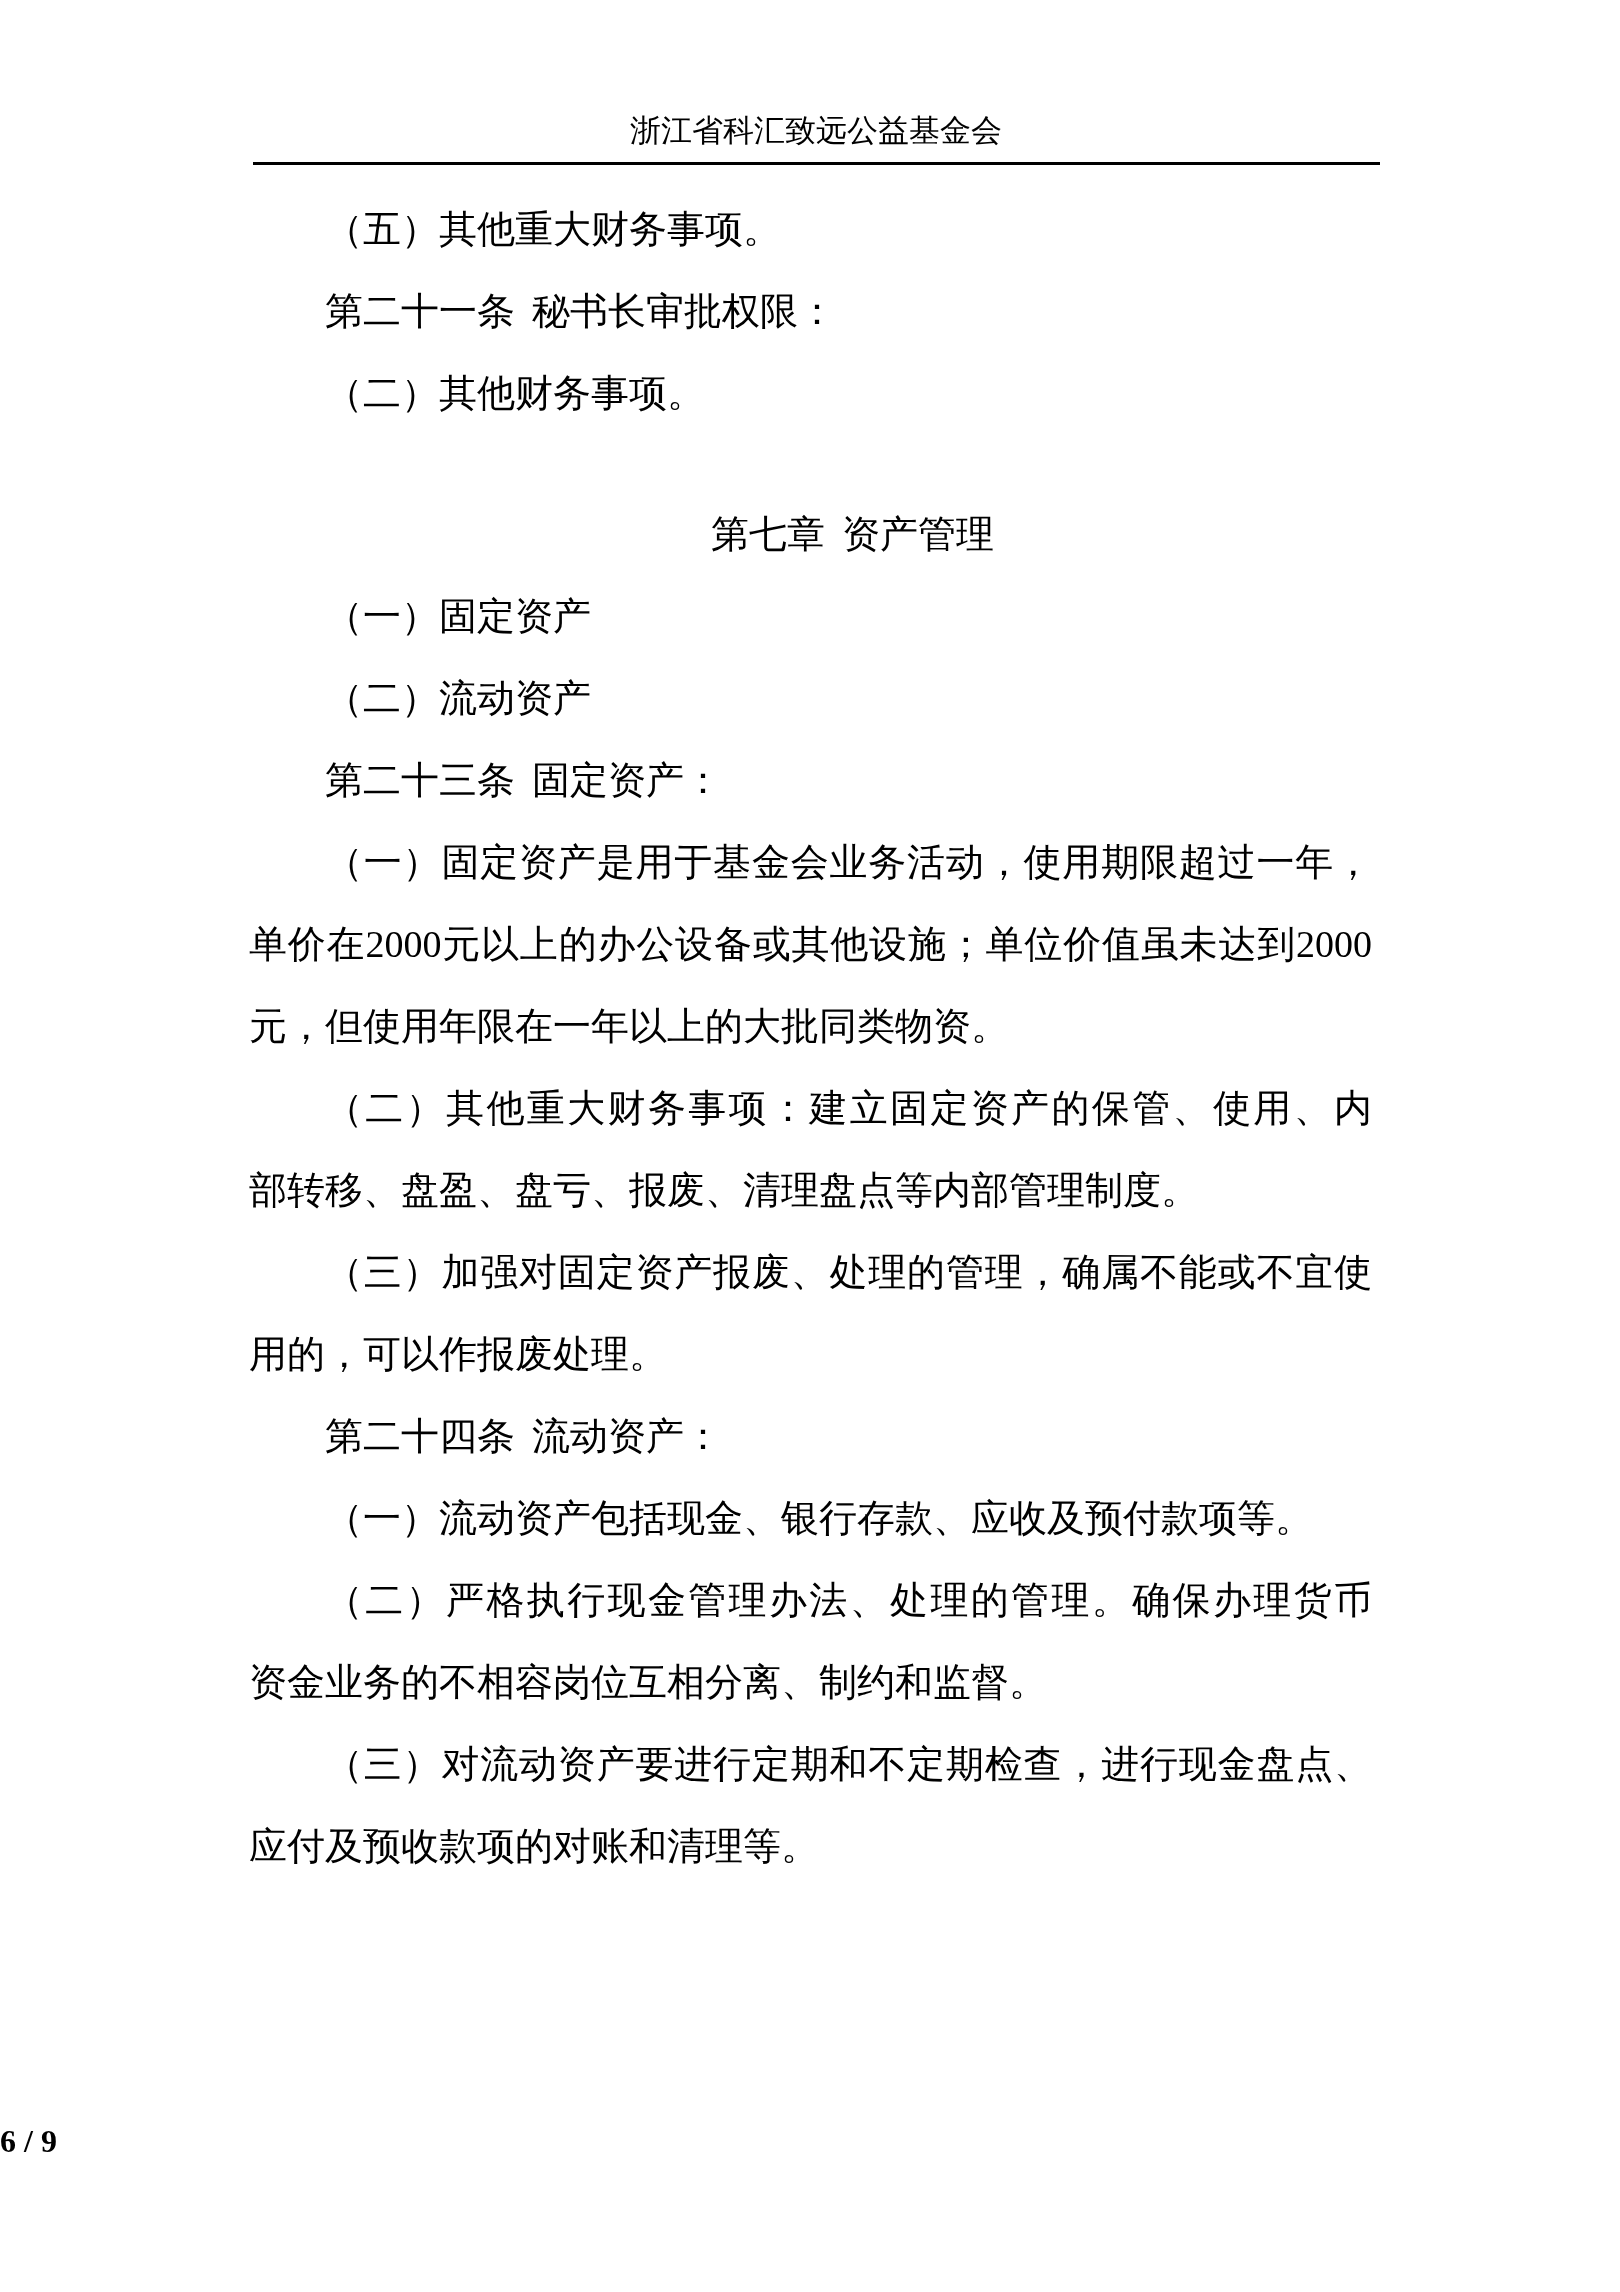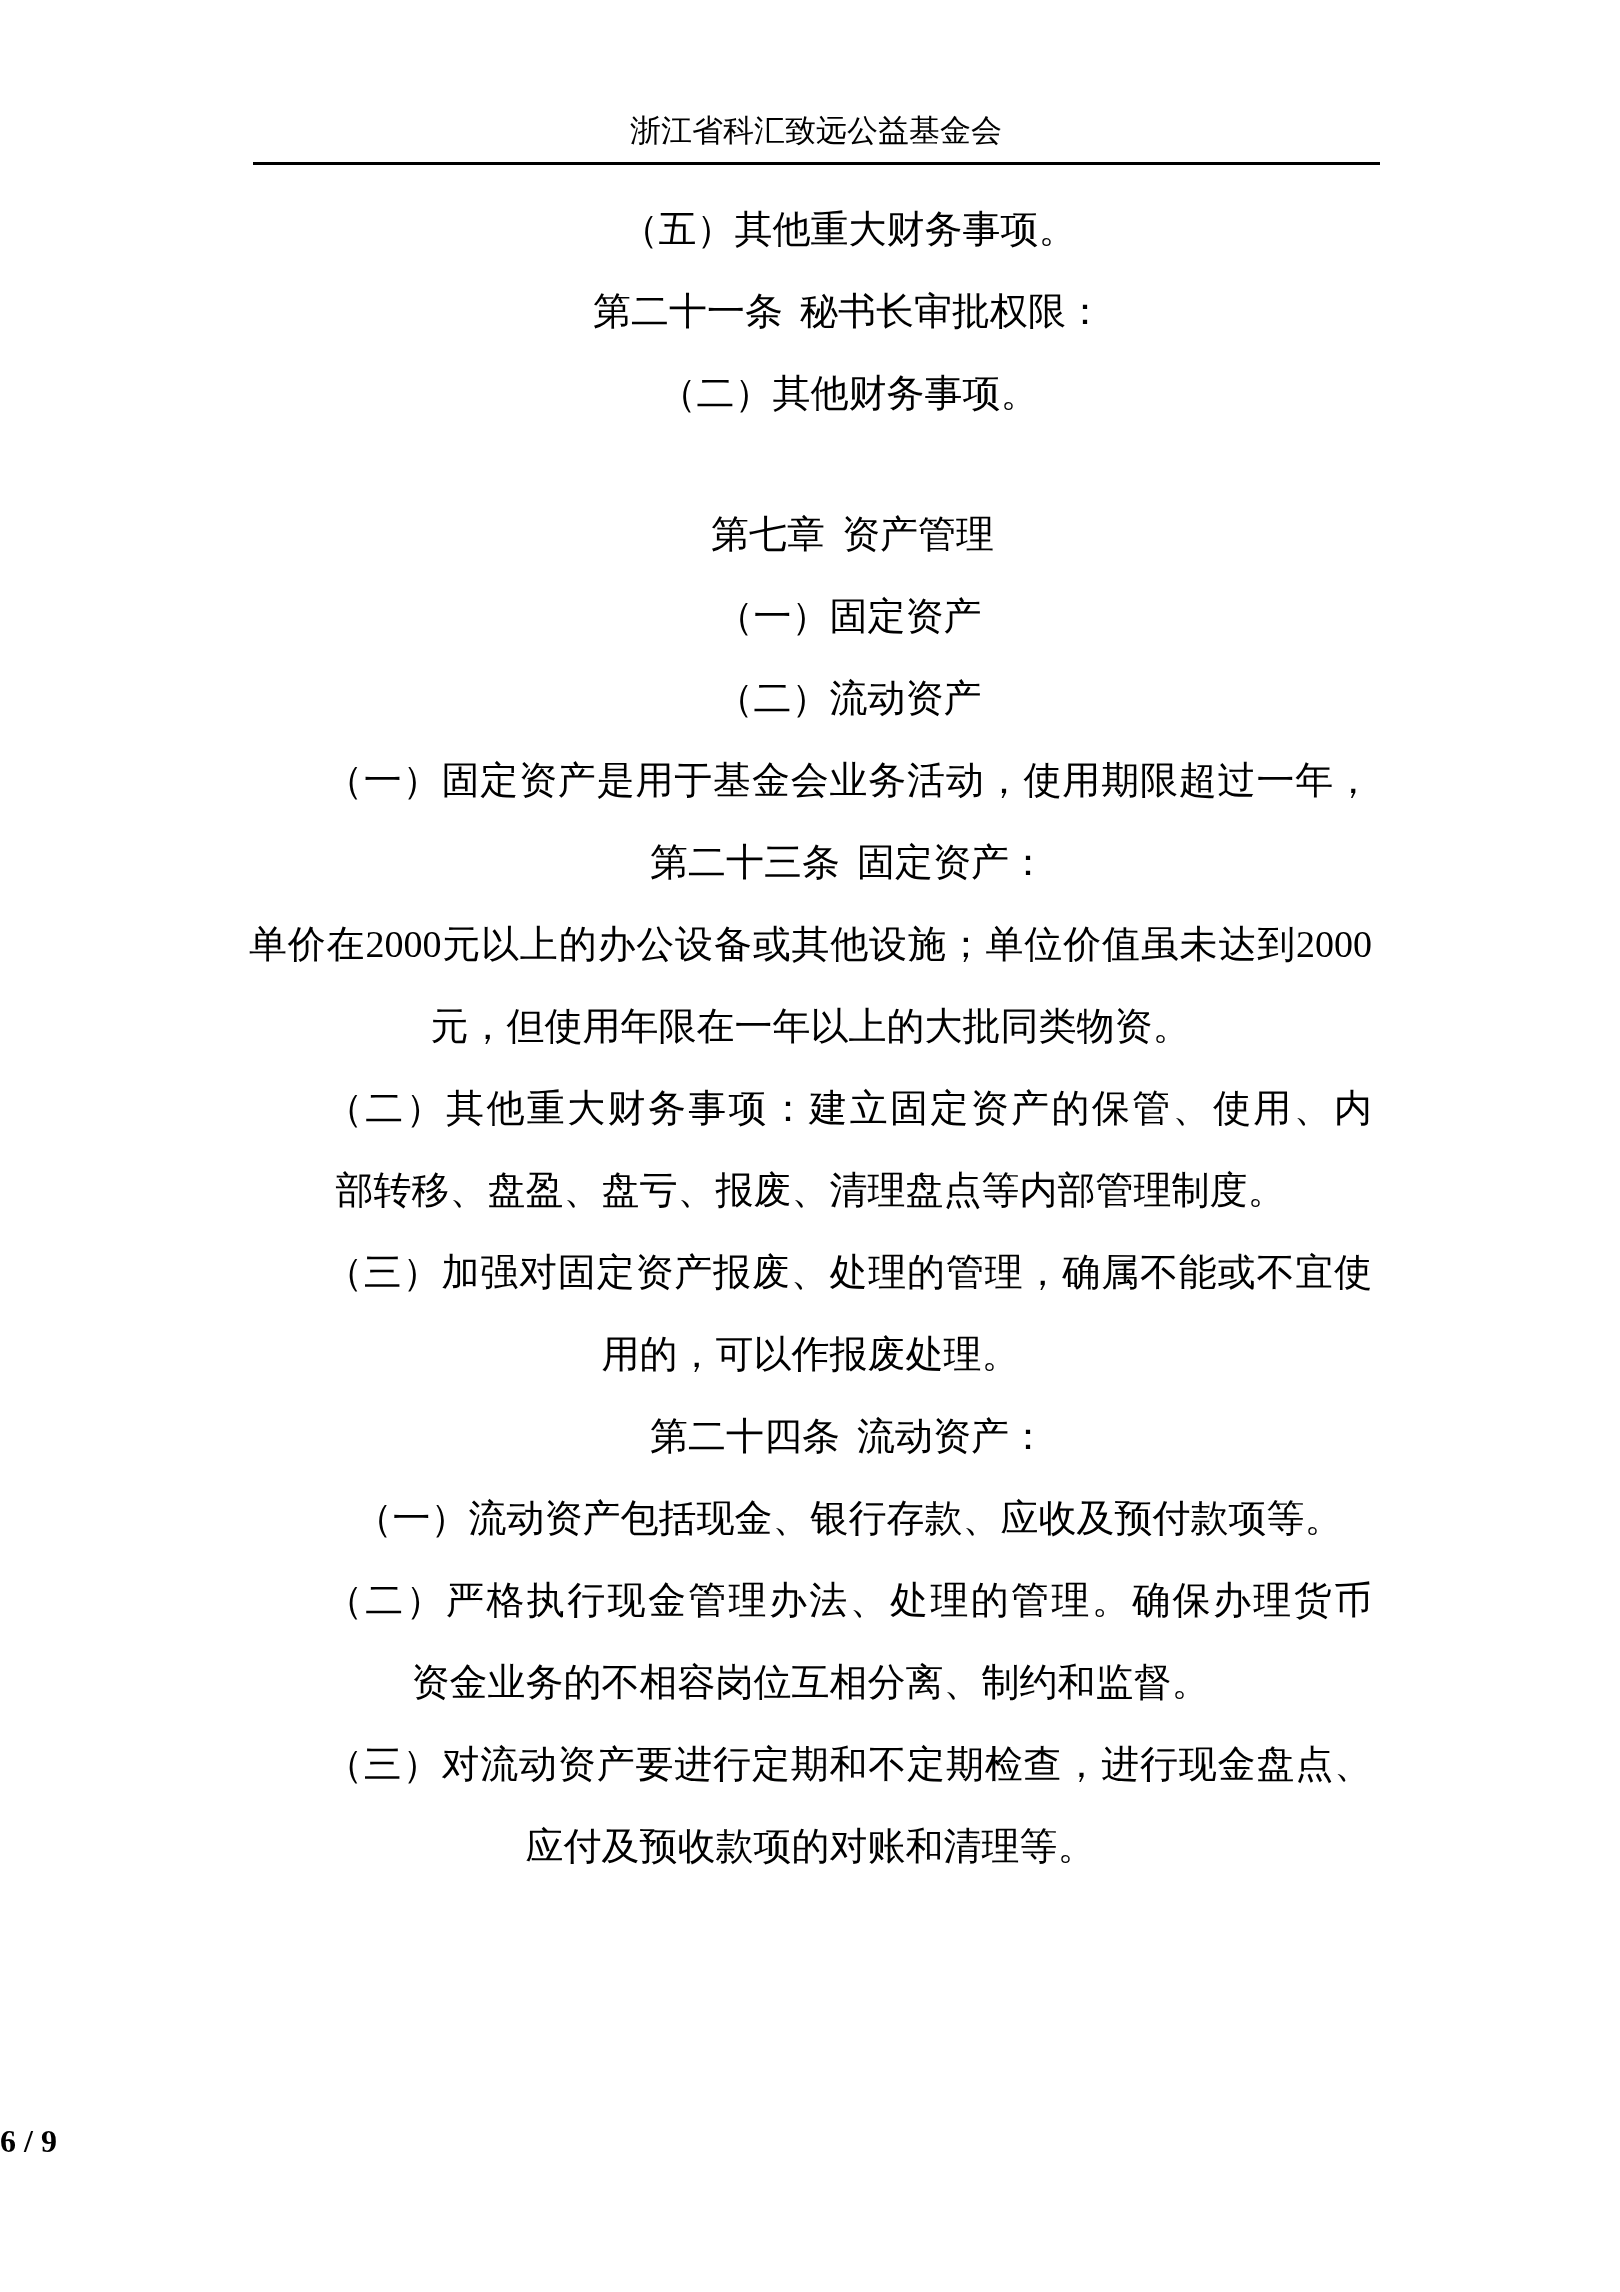--- a/index.html
+++ b/index.html
@@ -41,21 +41,20 @@
     top: 188px;
     left: 249px;
     width: 1123px;
     font-size: 38px;
     word-spacing: 0.2em;
   }
   .doc-body p, .doc-body h2 {
     margin: 0;
     padding: 0;
     font-weight: normal;
-    text-align: center;
   }
   .ln {
     line-height: 82px;
     height: 82px;
     white-space: nowrap;
     text-align: left;
   }
   .ind { text-indent: 76px; }
   .fill {
     white-space: normal;
@@ -95,22 +94,22 @@
 
   <main class="doc-body">
     <p class="ln ind">（五）其他重大财务事项。</p>
     <p class="ln ind">第二十一条 秘书长审批权限：</p>
     <p class="ln ind">（二）其他财务事项。</p>
 
     <h2 class="chapter">第七章 资产管理</h2>
 
     <p class="ln ind">（一）固定资产</p>
     <p class="ln ind">（二）流动资产</p>
+    <p class="ln ind">第二十三条 固定资产：</p>
     <p class="ln ind fill">（一）固定资产是用于基金会业务活动，使用期限超过一年，</p>
-    <p class="ln ind">第二十三条 固定资产：</p>
     <p class="ln fill">单价在2000元以上的办公设备或其他设施；单位价值虽未达到2000</p>
     <p class="ln">元，但使用年限在一年以上的大批同类物资。</p>
     <p class="ln ind fill">（二）其他重大财务事项：建立固定资产的保管、使用、内</p>
     <p class="ln">部转移、盘盈、盘亏、报废、清理盘点等内部管理制度。</p>
     <p class="ln ind fill">（三）加强对固定资产报废、处理的管理，确属不能或不宜使</p>
     <p class="ln">用的，可以作报废处理。</p>
     <p class="ln ind">第二十四条 流动资产：</p>
     <p class="ln ind">（一）流动资产包括现金、银行存款、应收及预付款项等。</p>
     <p class="ln ind fill">（二）严格执行现金管理办法、处理的管理。确保办理货币</p>
     <p class="ln">资金业务的不相容岗位互相分离、制约和监督。</p>

